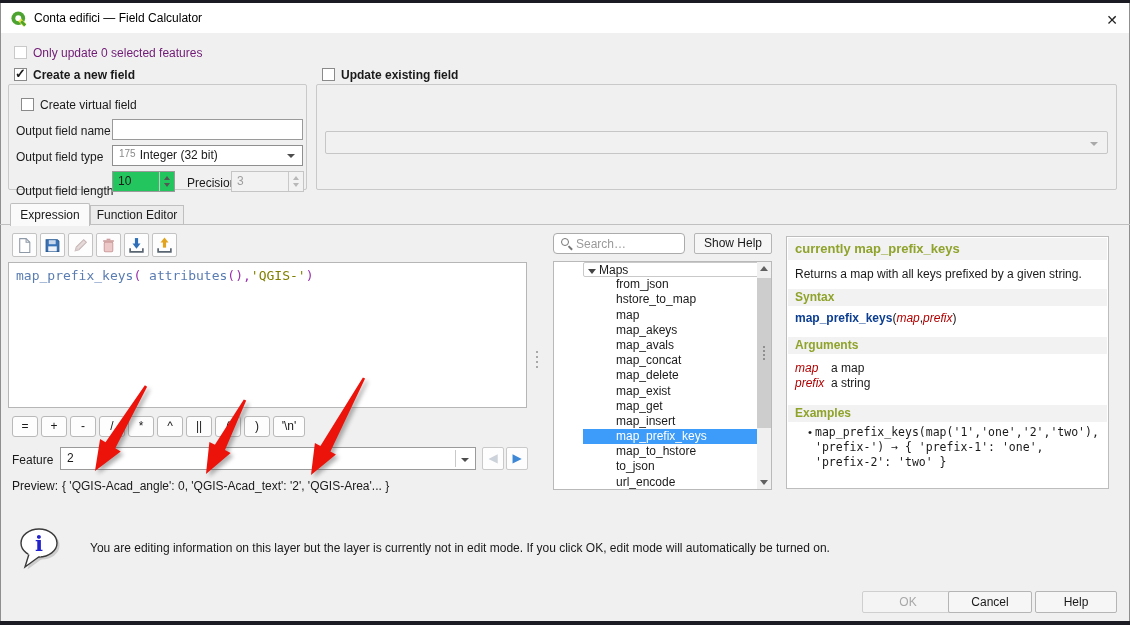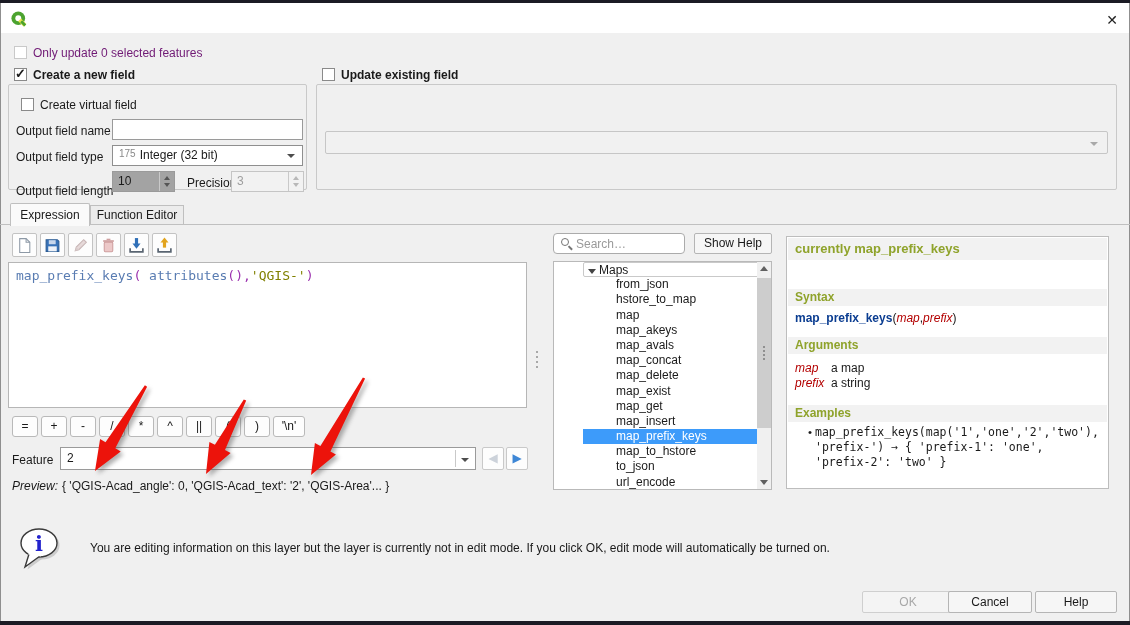--- a/index.html
+++ b/index.html
@@ -18,21 +18,21 @@
   .cb.disabled { border-color:#c9c9c9; }
   .lbl { position:absolute; white-space:nowrap; line-height:14px; }
   .lbl.bold { font-weight:bold; }
   .lbl.gray { color:#701a75; }
   .group { position:absolute; border:1px solid #c9c9c9; border-radius:2px; }
   .tinput { position:absolute; background:#fff; border:1px solid #9a9a9a; font-family:"Liberation Sans",sans-serif; font-size:12px; padding:0 4px; }
   .combo { position:absolute; background:#fff; border:1px solid #8f8f8f; }
   .combo .val { position:absolute; left:6px; top:0; height:100%; line-height:19px; white-space:nowrap; }
   .tri-down { position:absolute; width:0; height:0; border-left:4px solid transparent; border-right:4px solid transparent; border-top:4px solid #4d4d4d; }
   .tri-down.dis { border-top-color:#a9a9a9; }
-  .spin { position:absolute; background:#a3a3a3; border:1px solid #9a9a9a; }
+  .spin { position:absolute; background:#22c55e; border:1px solid #9a9a9a; }
   .spin.disabled { background:#f2f2f2; border-color:#c5c5c5; }
   .spin .sval { position:absolute; left:5px; top:0; height:100%; line-height:19px; }
   .spin.disabled .sval { color:#9e9e9e; }
   .spinbtns { position:absolute; right:0; top:0; width:15px; height:100%; border-left:1px solid #c9c9c9; }
   .sarrow-up { position:absolute; left:4px; top:4px; width:0; height:0; border-left:3px solid transparent; border-right:3px solid transparent; border-bottom:4px solid #555; }
   .sarrow-dn { position:absolute; left:4px; bottom:4px; width:0; height:0; border-left:3px solid transparent; border-right:3px solid transparent; border-top:4px solid #555; }
   .spin.disabled .sarrow-up { border-bottom-color:#b8b8b8; }
   .spin.disabled .sarrow-dn { border-top-color:#b8b8b8; }
   .badge123 { color:#8a8a8a; font-size:10px; margin-right:4px; position:relative; top:-2px; }
   
@@ -99,20 +99,21 @@
   <div class="vline" style="left:0;top:3px;height:618px;"></div>
   <div class="vline" style="left:1129px;top:3px;height:618px;"></div>
 
   <div class="titlebar">
     <svg class="abs" style="left:9px;top:7px;" width="18" height="18" viewBox="0 0 20 20">
       <circle cx="9.2" cy="9.2" r="7.6" fill="#4ca32f"></circle>
       <circle cx="9.2" cy="9.2" r="3.3" fill="#ffffff"></circle>
       <path d="M12.2 9.5l6 6-3 3-6-6z" fill="#f0e64a"></path>
       <path d="M13.5 11.5l4.5 4.5-2.2 2.2-4.5-4.5z" fill="#4ca32f"></path>
     </svg>
+    <span class="title-text">Conta edifici — Field Calculator</span>
     <span class="close-btn"><span>✕</span></span>
   </div>
 
   <span class="cb disabled" style="left:14px;top:46px;"></span>
   <span class="lbl gray" style="left:33px;top:46px;">Only update 0 selected features</span>
 
   <span class="cb checked" style="left:14px;top:68px;"></span>
   <span class="lbl bold" style="left:33px;top:68px;">Create a new field</span>
   <div class="group" style="left:8px;top:84px;width:299px;height:106px;"></div>
 
@@ -213,21 +214,21 @@
 
   <span class="lbl" style="left:12px;top:453px;">Feature</span>
   <div class="combo" style="left:60px;top:447px;width:416px;height:23px;border-color:#9a9a9a;">
     <span class="val" style="line-height:21px;">2</span>
     <span style="position:absolute;right:19px;top:2px;bottom:2px;width:1px;background:#c9c9c9;"></span>
     <span class="tri-down" style="right:6px;top:10px;"></span>
   </div>
   <div class="navbtn" style="left:482px;color:#ccd2da;"><span>◀</span></div>
   <div class="navbtn" style="left:506px;color:#3e87d6;"><span>▶</span></div>
 
-  <span class="lbl" style="left:12px;top:479px;font-style:italic;">Preview:</span>
+  <span class="lbl" style="left:12px;top:479px;">Preview:</span>
   <span class="lbl" style="left:62px;top:479px;">{ 'QGIS-Acad_angle': 0, 'QGIS-Acad_text': '2', 'QGIS-Area'... }</span>
 
   <div class="split-dots"></div>
 
   <div class="searchbox">
     <span class="mag"></span>
     <input placeholder="Search…" style="">
   </div>
   <div class="wbtn" style="left:694px;top:233px;width:78px;height:21px;line-height:19px;"><span>Show Help</span></div>
 
@@ -255,20 +256,21 @@
           <span class="grip"></span>
         </div>
       <div class="sb" style="bottom:0;">
           <span class="tri-dn2"></span>
         </div>
     </div>
   </div>
 
   <div class="help">
     <div class="hhead htitle">currently map_prefix_keys</div>
+    <div class="hdesc">Returns a map with all keys prefixed by a given string.</div>
     <div class="hhead" style="top:52px;height:17px;line-height:17px;">Syntax</div>
     <div class="hsyn"><span class="syn-fn">map_prefix_keys</span><span>(</span><span class="syn-arg">map</span><span>,</span><span class="syn-arg">prefix</span><span>)</span></div>
     <div class="hhead" style="top:100px;height:17px;line-height:17px;">Arguments</div>
     <div class="argrow" style="top:124px;"><span class="argname">map</span><span>a map</span></div>
     <div class="argrow" style="top:139px;"><span class="argname">prefix</span><span>a string</span></div>
     <div class="hhead" style="top:168px;height:17px;line-height:17px;">Examples</div>
     <div class="hex">
         <span class="bullet">•</span>
         <span class="extext">map_prefix_keys(map('1','one','2','two'), 'prefix-') → { 'prefix-1': 'one', 'prefix-2': 'two' }</span>
       </div>

